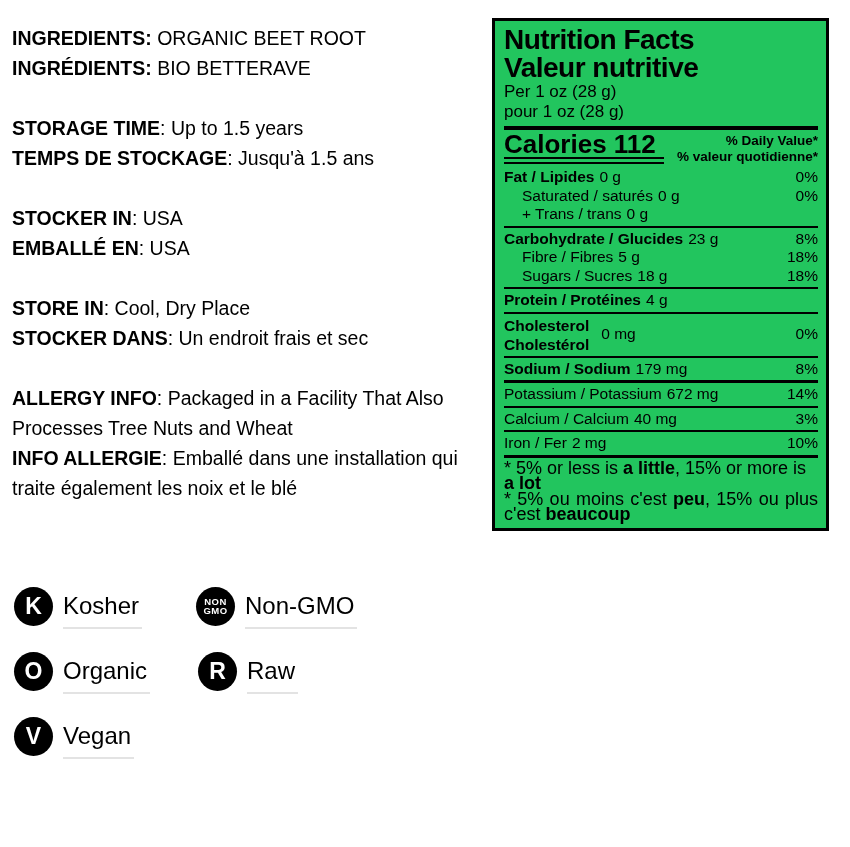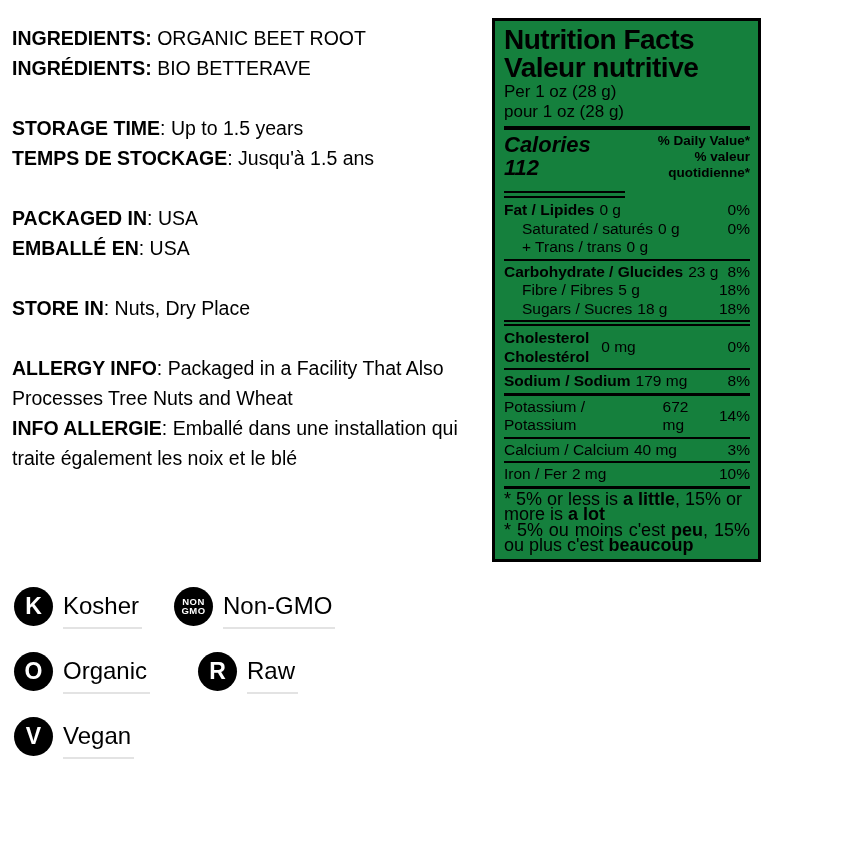--- a/index.html
+++ b/index.html
@@ -8,29 +8,29 @@
     font-family:"Liberation Sans", sans-serif; color:#000; overflow:hidden;
   }
   .b { font-weight:bold; }
 
   
   .info { position:absolute; left:12px; top:23px; width:468px;
           font-size:19.5px; line-height:30px; color:#000; }
   .iblock { margin:0 0 30px 0; }
 
   
-  .nfp { position:absolute; left:492px; top:18px; width:269px;
-         border:3px solid #000; background:#15803d; box-sizing:border-box;
+  .nfp { position:absolute; left:492px; top:18px; width:337px;
+         border:3px solid #000; background:#22c55e; box-sizing:border-box;
          padding:5px 8px 6px 9px; }
   .nfp-title { font-size:28px; font-weight:bold; line-height:28px; letter-spacing:-0.5px; }
   .serving   { font-size:17px; line-height:20px; }
   .bar  { height:4px; background:#000; margin:4px 0 3px; }
   .cal-row { display:flex; align-items:flex-start; margin:1px 0 3px; }
-  .cal-txt { font-size:22px; font-weight:bold; line-height:23px; display:inline-block;
-             border-bottom:7px double #000; padding:0 8px 12px 0;font-style:italic; }
+  .cal-txt { font-size:26px; font-weight:bold; line-height:23px; display:inline-block;
+             border-bottom:7px double #000; padding:0 8px 1px 0; }
   .dvh { margin-left:auto; text-align:right; font-size:13.5px; line-height:16px; font-weight:bold; }
 
   .nrow { display:flex; align-items:center; font-size:15.5px; line-height:18.5px; }
   .nrow .dv { margin-left:auto; padding-left:6px; white-space:nowrap; }
   .ind  { padding-left:18px; }
   .amt  { margin-left:5px; }
   .rule       { height:2px; background:#000; margin:2px 0; }
   .rule-thick { height:3px; background:#000; margin:2px 0; }
 
   .chol { align-items:center; }
@@ -61,26 +61,27 @@
       <div><span class="b">INGREDIENTS:</span><span> ORGANIC BEET ROOT</span></div>
       <div><span class="b">INGRÉDIENTS:</span><span> BIO BETTERAVE</span></div>
     </div>
 
     <div class="iblock">
       <div><span class="b">STORAGE TIME</span><span>: Up to 1.5 years</span></div>
       <div><span class="b">TEMPS DE STOCKAGE</span><span>: Jusqu'à 1.5 ans</span></div>
     </div>
 
     <div class="iblock">
-      <div><span class="b">PACKAGED IN</span><span>: USA</span></div>
+      <div><span class="b">STOCKER IN</span><span>: USA</span></div>
       <div><span class="b">EMBALLÉ EN</span><span>: USA</span></div>
     </div>
 
     <div class="iblock">
-      <div><span class="b">STORE IN</span><span>: Nuts, Dry Place</span></div>
+      <div><span class="b">STORE IN</span><span>: Cool, Dry Place</span></div>
+      <div><span class="b">STOCKER DANS</span><span>: Un endroit frais et sec</span></div>
     </div>
 
     <div class="iblock">
       <div><span class="b">ALLERGY INFO</span><span>: Packaged in a Facility That Also Processes Tree Nuts and Wheat</span></div>
       <div><span class="b">INFO ALLERGIE</span><span>: Emballé dans une installation qui traite également les noix et le blé</span></div>
     </div>
 
   </div>
 
   <div class="nfp">
@@ -128,20 +129,25 @@
       <span class="dv">18%</span>
     </div>
     <div class="nrow ind">
       <span>Sugars / Sucres</span>
         <span class="amt">18 g</span>
       <span class="dv">18%</span>
     </div>
 
     <div class="rule"></div>
 
+    <div class="nrow">
+      <span class="b">Protein / Protéines</span>
+        <span class="amt">4 g</span>
+      <span class="dv"></span>
+    </div>
 
     <div class="rule"></div>
 
     <div class="nrow chol">
       <div class="chol-names">
         <div>Cholesterol</div>
         <div>Cholestérol</div>
       </div>
       <span class="amt">0 mg</span>
       <span class="dv">0%</span>
@@ -181,21 +187,21 @@
     <div class="fnote fr"><span>* 5% ou moins c'est </span><span class="b">peu</span><span>, 15% ou plus c'est </span> <span class="b">beaucoup</span></div>
   </div>
 
   <div class="badge" style="left:14px; top:586px;">
     <span class="bicon">
         <span>K</span>
       </span>
     <span class="blabel">Kosher</span>
   </div>
 
-  <div class="badge" style="left:174px; top:586px;">
+  <div class="badge" style="left:196px; top:586px;">
     <span class="bicon nongmo">
       <span>NON</span>
       <span>GMO</span>
     </span>
     <span class="blabel">Non-GMO</span>
   </div>
 
   <div class="badge" style="left:14px; top:651px;">
     <span class="bicon">
         <span>O</span>

